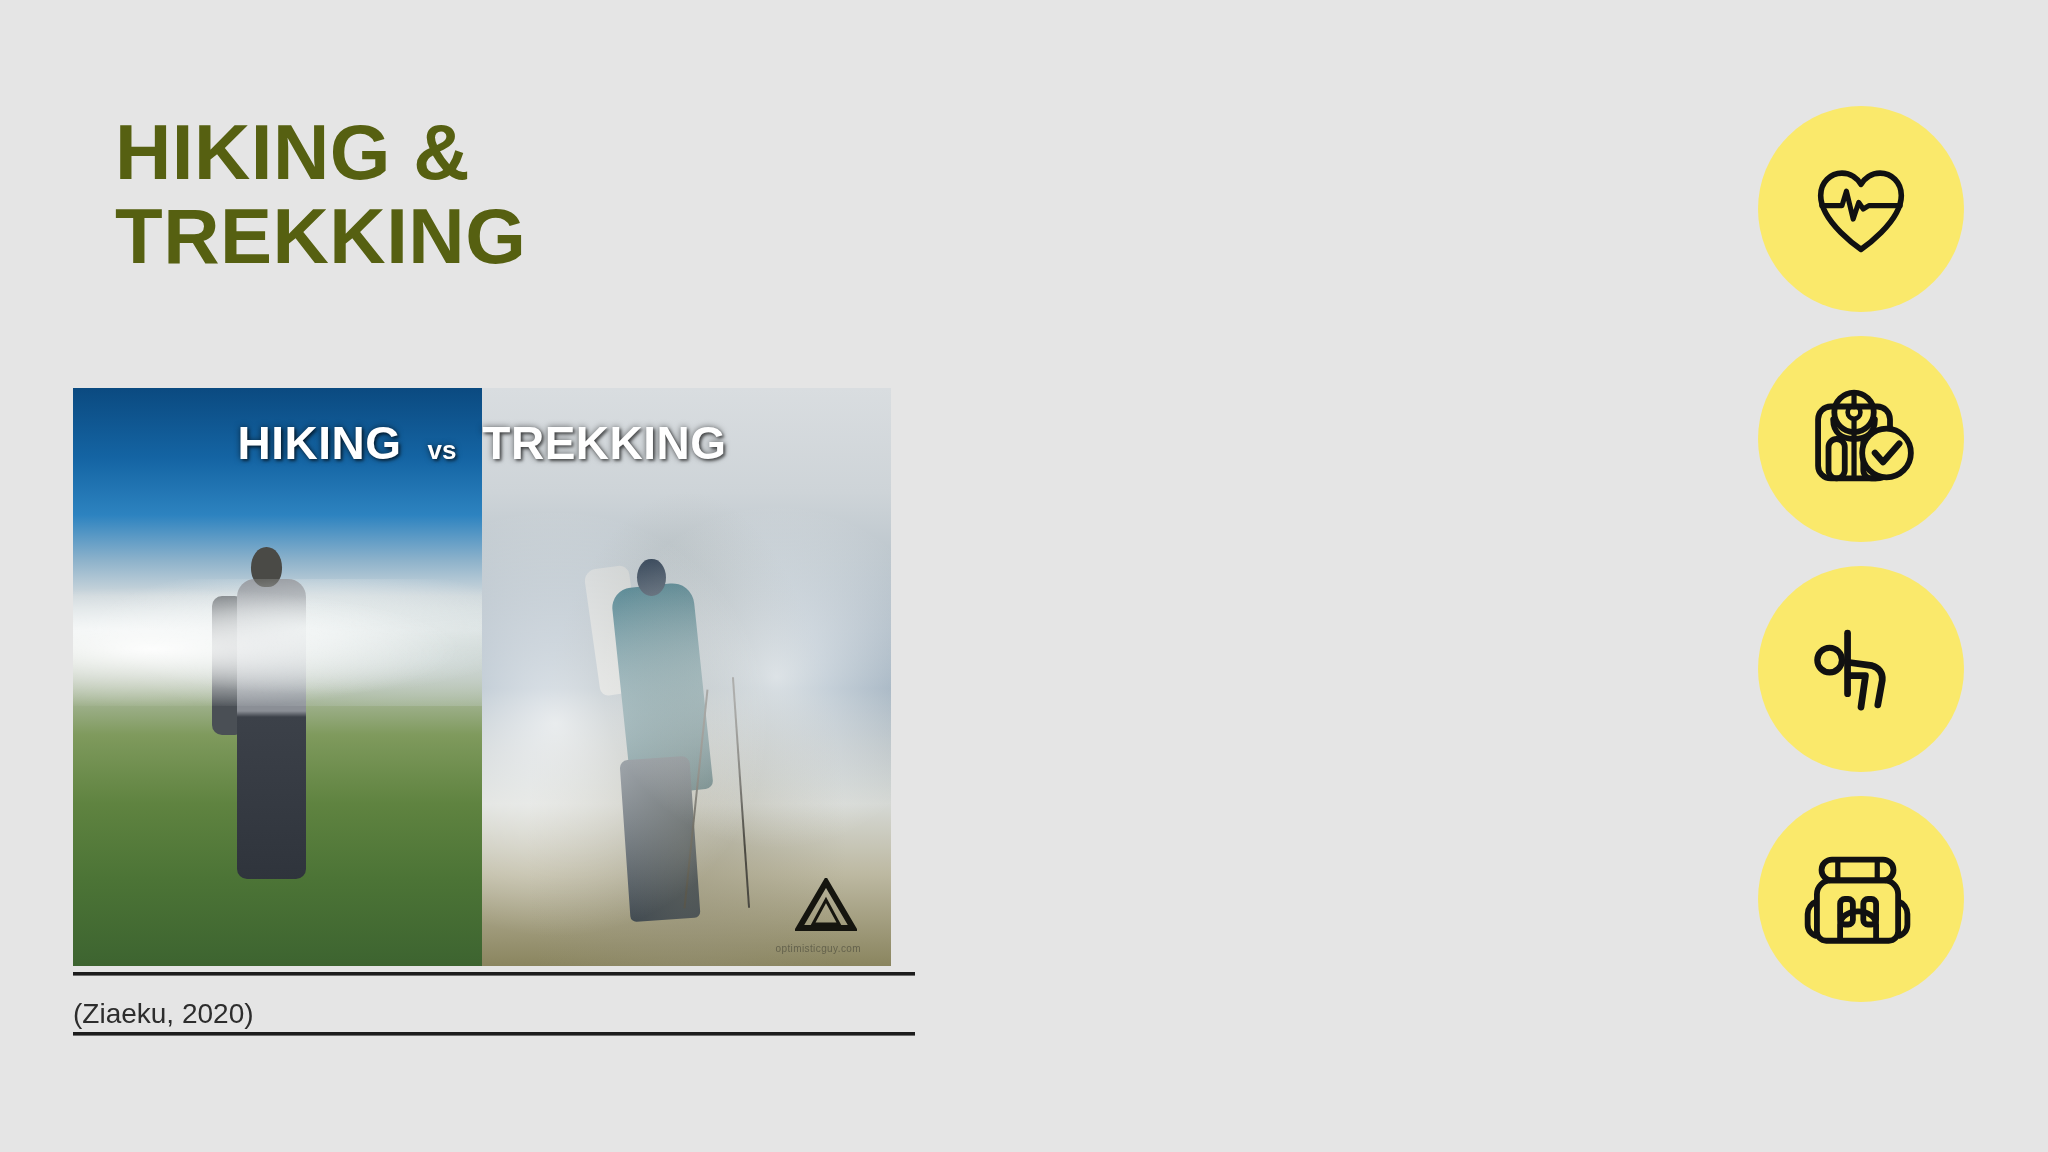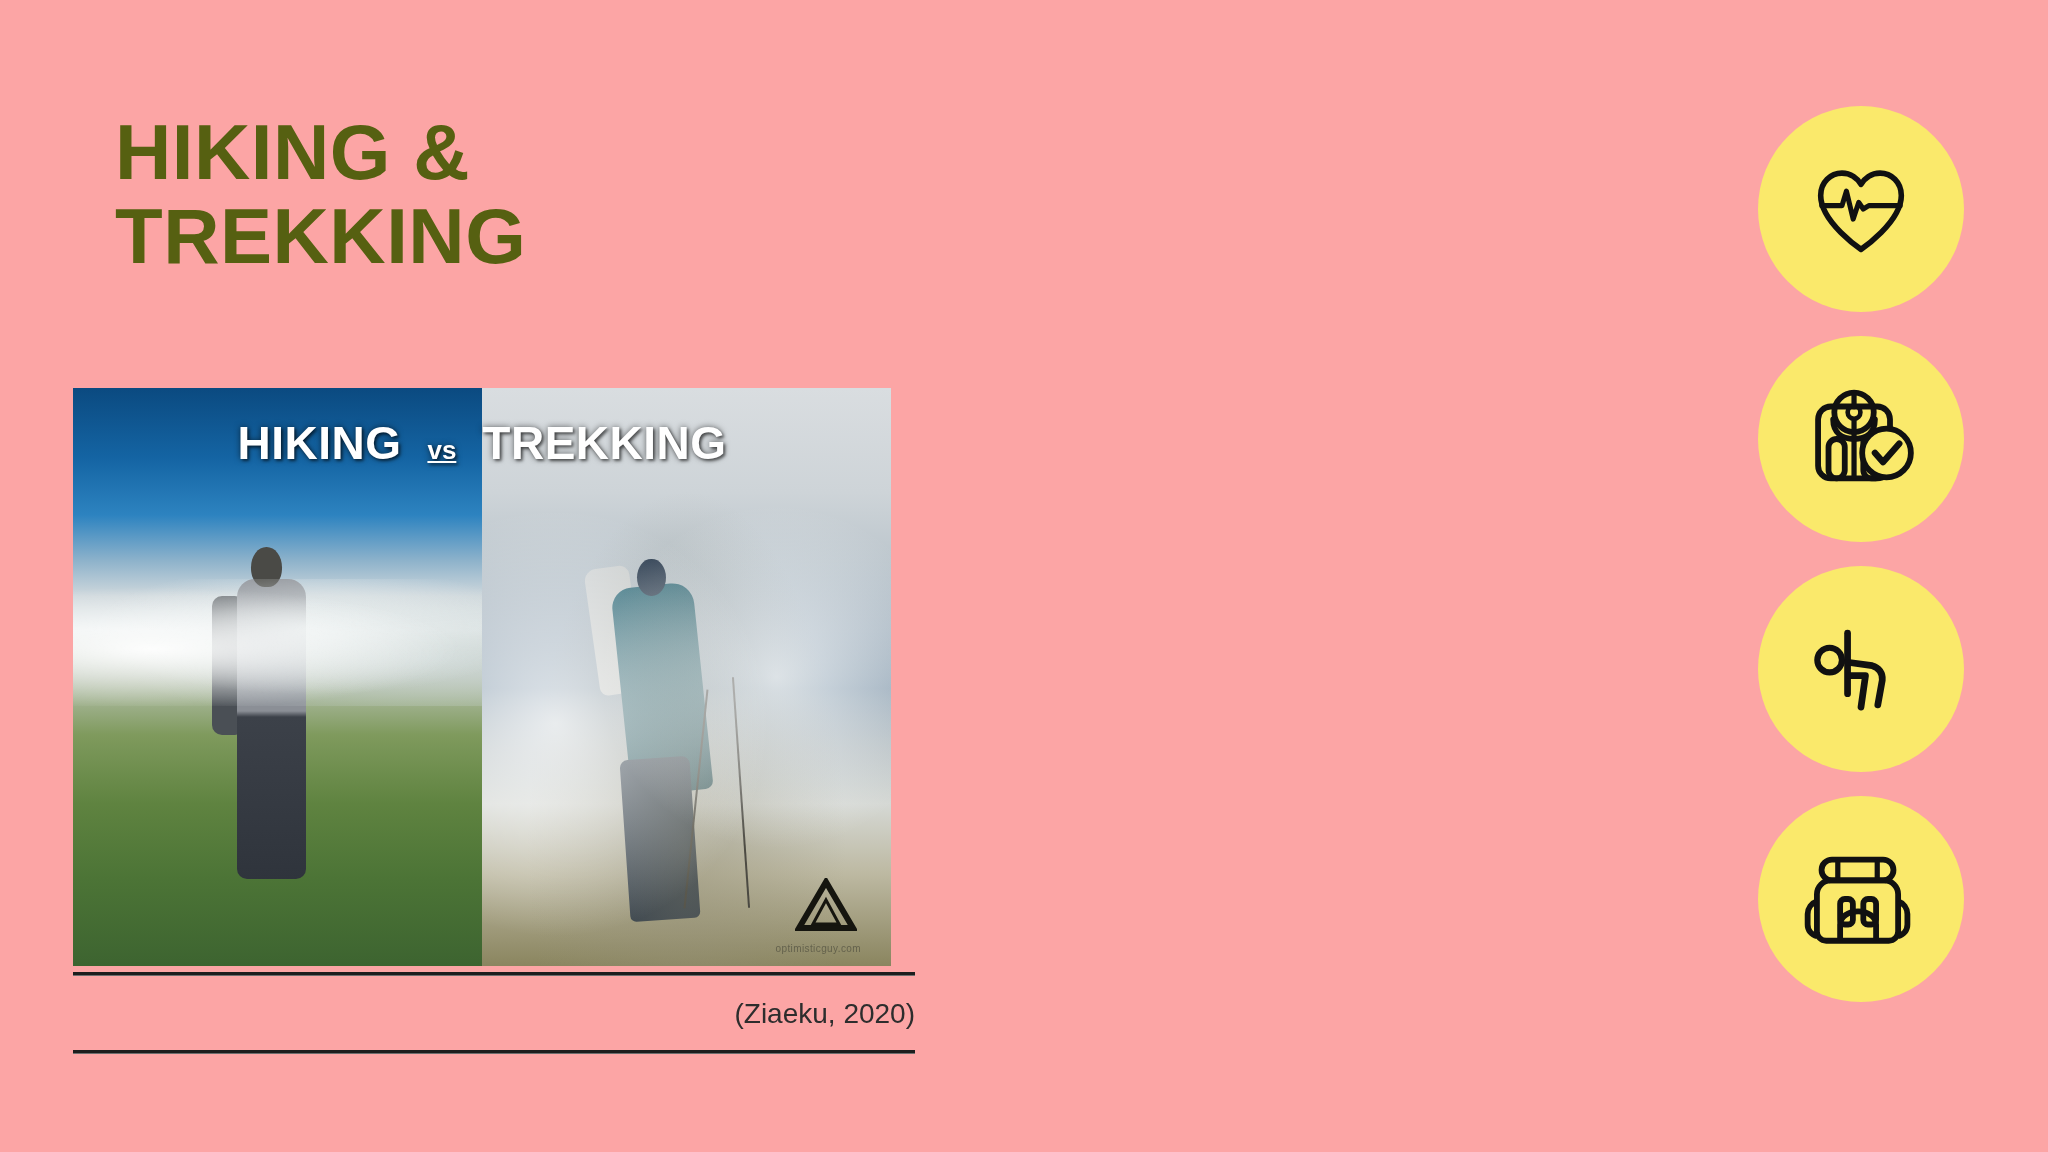--- a/index.html
+++ b/index.html
@@ -10,21 +10,21 @@
     height: 1152px;
     background: #ffffff;
     font-family: "Liberation Sans", sans-serif;
     overflow: hidden;
   }
 
   .slide {
     position: relative;
     width: 2048px;
     height: 1152px;
-    background: #fca5a5;
+    background: #e5e5e5;
   }
 
   
   .left-col {
     position: absolute;
     left: 73px;
     top: 0;
     width: 820px;
     height: 1152px;
   }
@@ -195,21 +195,20 @@
     letter-spacing: 0.5px;
     text-shadow: 0 0 6px rgba(0,0,0,.55), 2px 2px 3px rgba(0,0,0,.5);
     font-family: "Liberation Sans", sans-serif;
   }
   .ov-vs {
     color: #ffffff;
     font-weight: bold;
     font-size: 26px;
     text-shadow: 0 0 6px rgba(0,0,0,.55), 2px 2px 3px rgba(0,0,0,.5);
     font-family: "Liberation Sans", sans-serif;
-    text-decoration: underline;
   }
 
   .photo-watermark {
     position: absolute;
     right: 34px;
     bottom: 34px;
     width: 62px;
     height: 54px;
     pointer-events: none;
   }
@@ -233,24 +232,24 @@
     width: 842px;
   }
   .cap-rule {
     width: 100%;
     height: 0;
     border-top: 3px solid #1d1d1d;
     border-bottom: 1px solid #6d6d6d;
   }
   .cap-rule.bottom { border-top: 3px solid #1d1d1d; }
   .caption-text {
-    text-align: right;
+    text-align: left;
     font-size: 28px;
     color: #2d2d2d;
-    padding: 22px 0 20px 0;
+    padding: 22px 0 2px 0;
     font-family: "Liberation Sans", sans-serif;
   }
 
   
   .body-col {
     position: absolute;
     left: 948px;
     top: 136px;
     width: 752px;
   }

